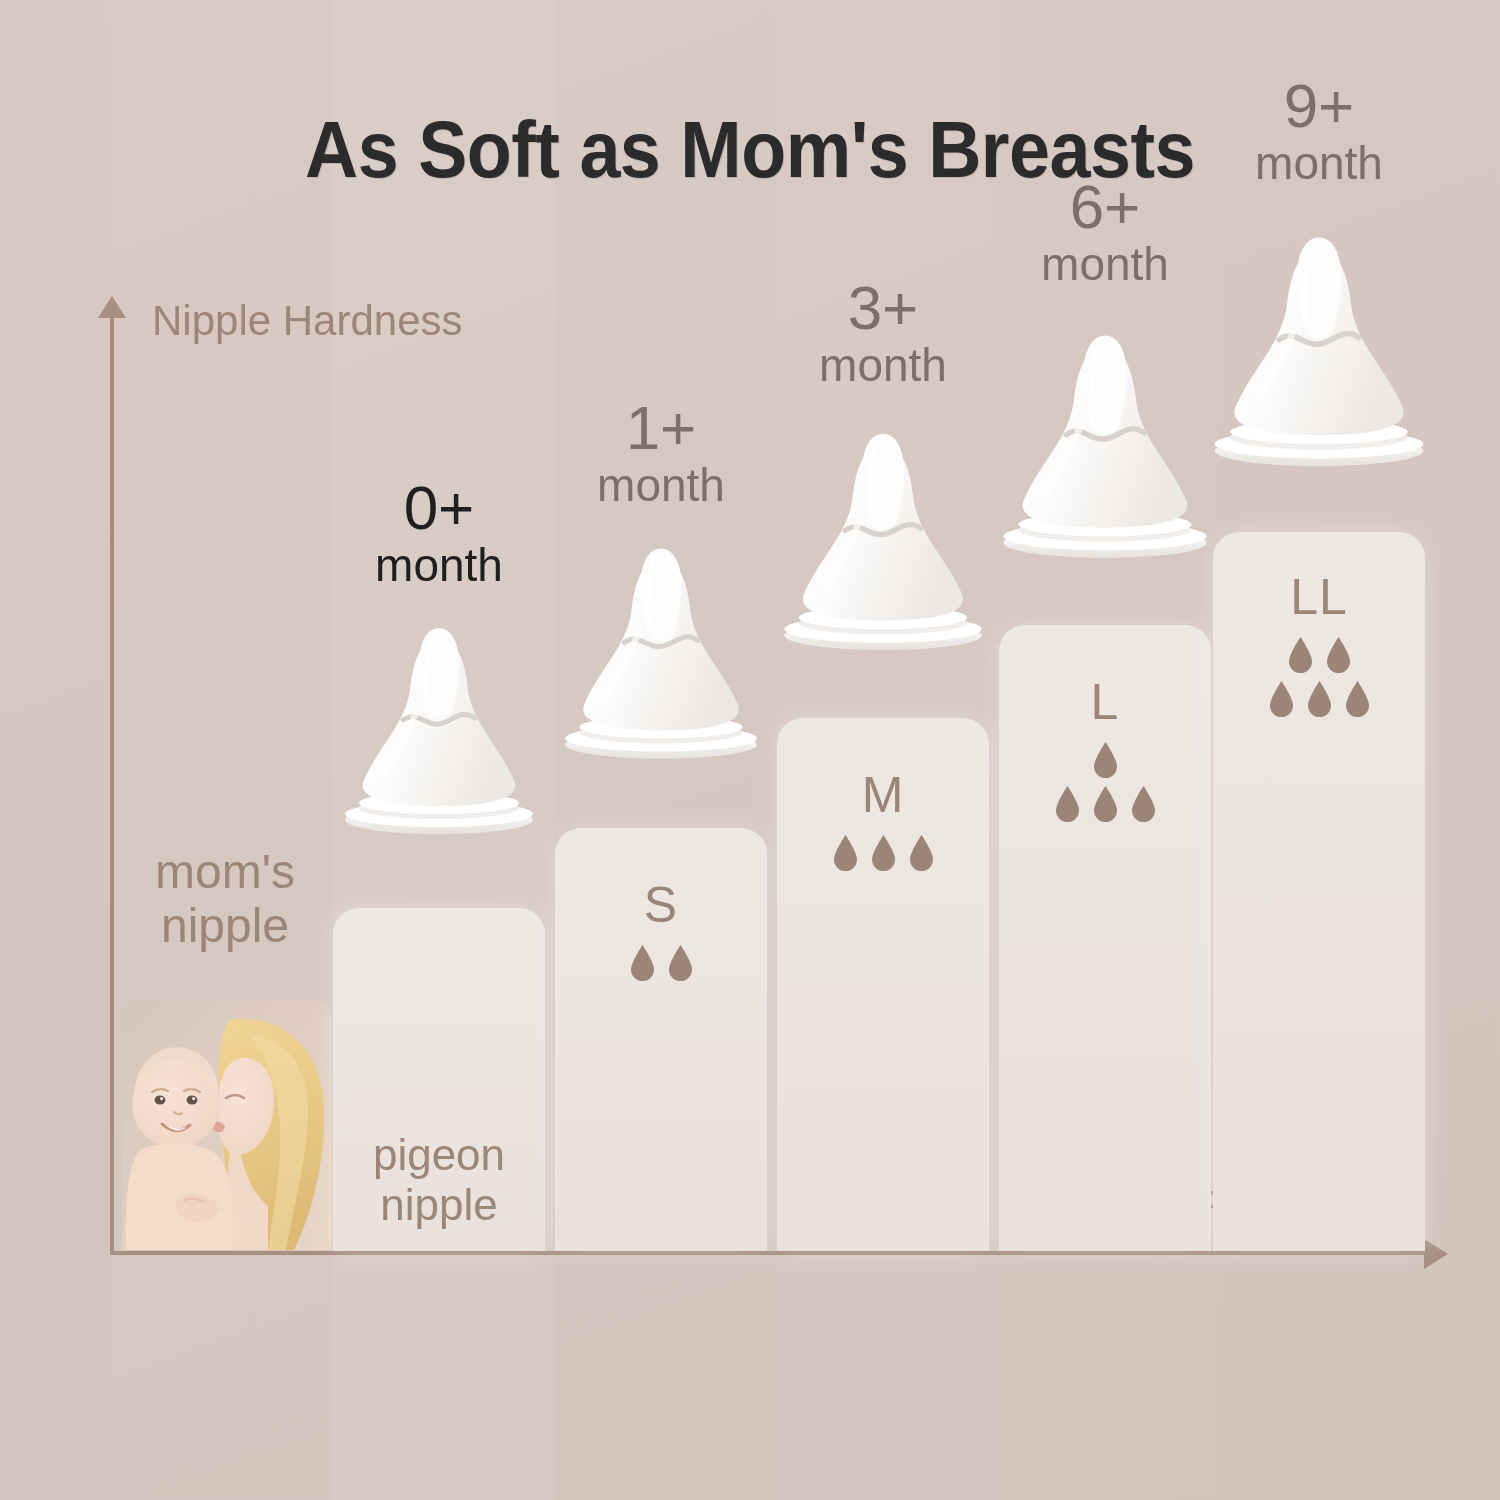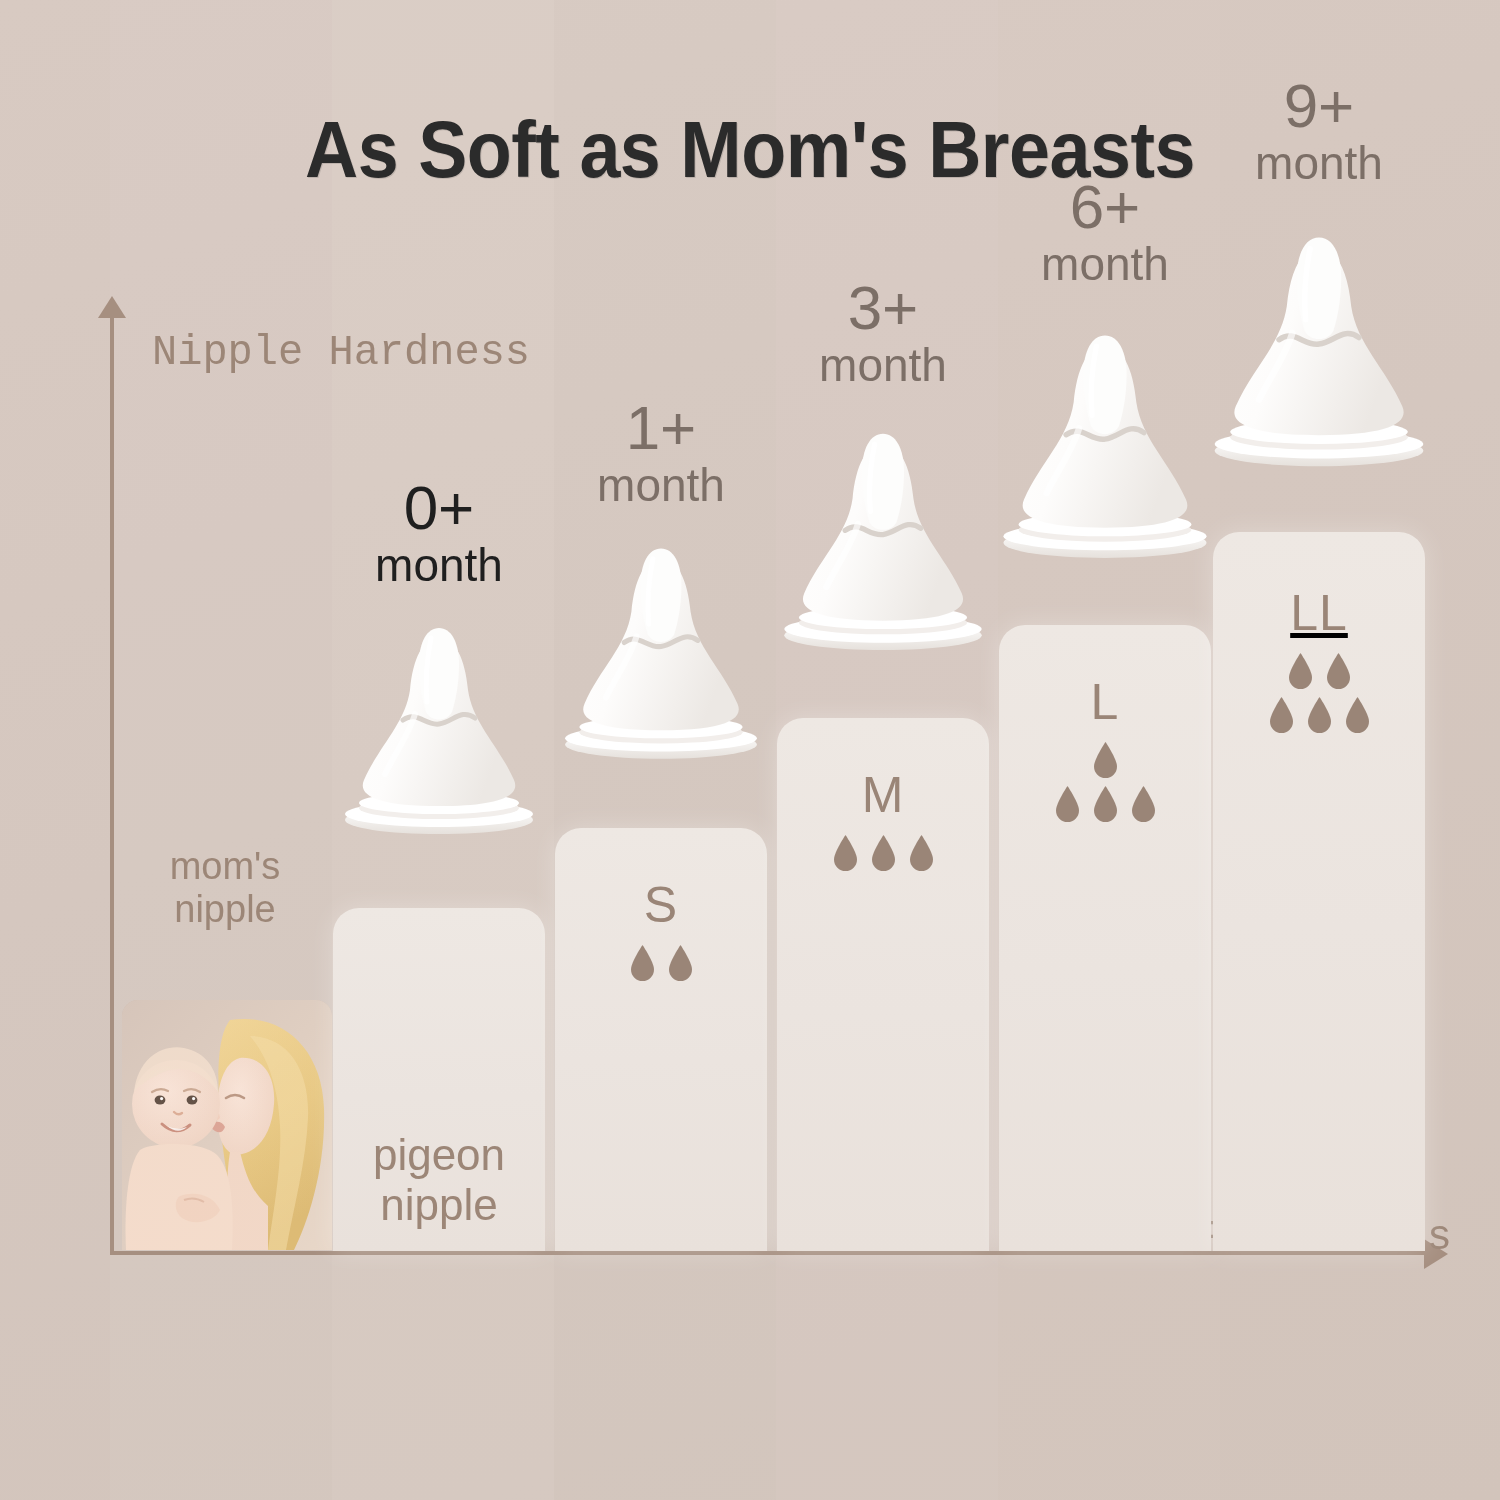--- a/index.html
+++ b/index.html
@@ -37,27 +37,27 @@
   .axis-y-head{position:absolute;left:98px;top:296px;width:0;height:0;
     border-left:14px solid transparent;border-right:14px solid transparent;
     border-bottom:22px solid #a68f80;}
   .axis-x{position:absolute;left:110px;top:1251px;height:4px;width:1322px;
     background:#a68f80;}
   .axis-x-head{position:absolute;left:1424px;top:1239px;width:0;height:0;
     border-top:15px solid transparent;border-bottom:15px solid transparent;
     border-left:24px solid #a68f80;}
 
   .axis-label{position:absolute;color:#9c8677;font-size:42px;
-    font-family:Liberation Mono, monospace;margin-top:32px;}
+    font-family:Liberation Sans, sans-serif;}
   .axis-label.y{left:152px;top:297px;}
   .axis-label.x{left:1200px;top:1182px;}
 
   
   .mom-label{position:absolute;left:125px;top:845px;width:200px;
-    text-align:center;color:#9c8677;font-size:38px;line-height:1.12;}
+    text-align:center;color:#9c8677;font-size:48px;line-height:1.12;}
   .photo{
     position:absolute;left:122px;top:1000px;width:210px;height:250px;
     border-radius:16px 16px 0 0;overflow:hidden;
     background:#cdbcb2;
   }
   .photo svg{display:block;width:100%;height:100%;}
 
   
   .col{position:absolute;bottom:249px;}
   .bar{
@@ -445,21 +445,21 @@
     <path d="M100 30 C112 30 120 44 120 66 C120 88 116 104 113 114
              C108 124 92 124 87 114 C84 104 80 88 80 66 C80 44 88 30 100 30 Z" fill="#fdfdfc"></path>
 
     <path d="M64 122 C78 112 86 128 100 126 C114 124 122 110 136 120" stroke="#d9d2cc" stroke-width="5" fill="none" stroke-linecap="round"></path>
 
     <path d="M92 40 C88 60 86 82 88 104" stroke="#ffffff" stroke-width="5" fill="none" opacity="0.9" stroke-linecap="round"></path>
     <path d="M46 176 C58 152 70 136 76 116" stroke="#ffffff" stroke-width="6" fill="none" opacity="0.65" stroke-linecap="round"></path>
   </svg>
         </div>
         <div class="bar" style="height: 719px;">
-          <div class="bar-inner" style="top: 56px; text-decoration: underline;">
+          <div class="bar-inner" style="top: 40px;">
             <div class="size-letter">LL</div>
             <div class="drops">
               <div class="drop-row">
                 <span class="drop">
                   <svg width="27" height="38" viewBox="0 0 27 38" aria-hidden="true">
     <path d="M13.5 1 C13.5 1 25 18 25 25.4 C25 32.1 19.8 37 13.5 37
              C7.2 37 2 32.1 2 25.4 C2 18 13.5 1 13.5 1 Z" fill="#9a8577"></path>
   </svg>
                 </span>
                 <span class="drop">

